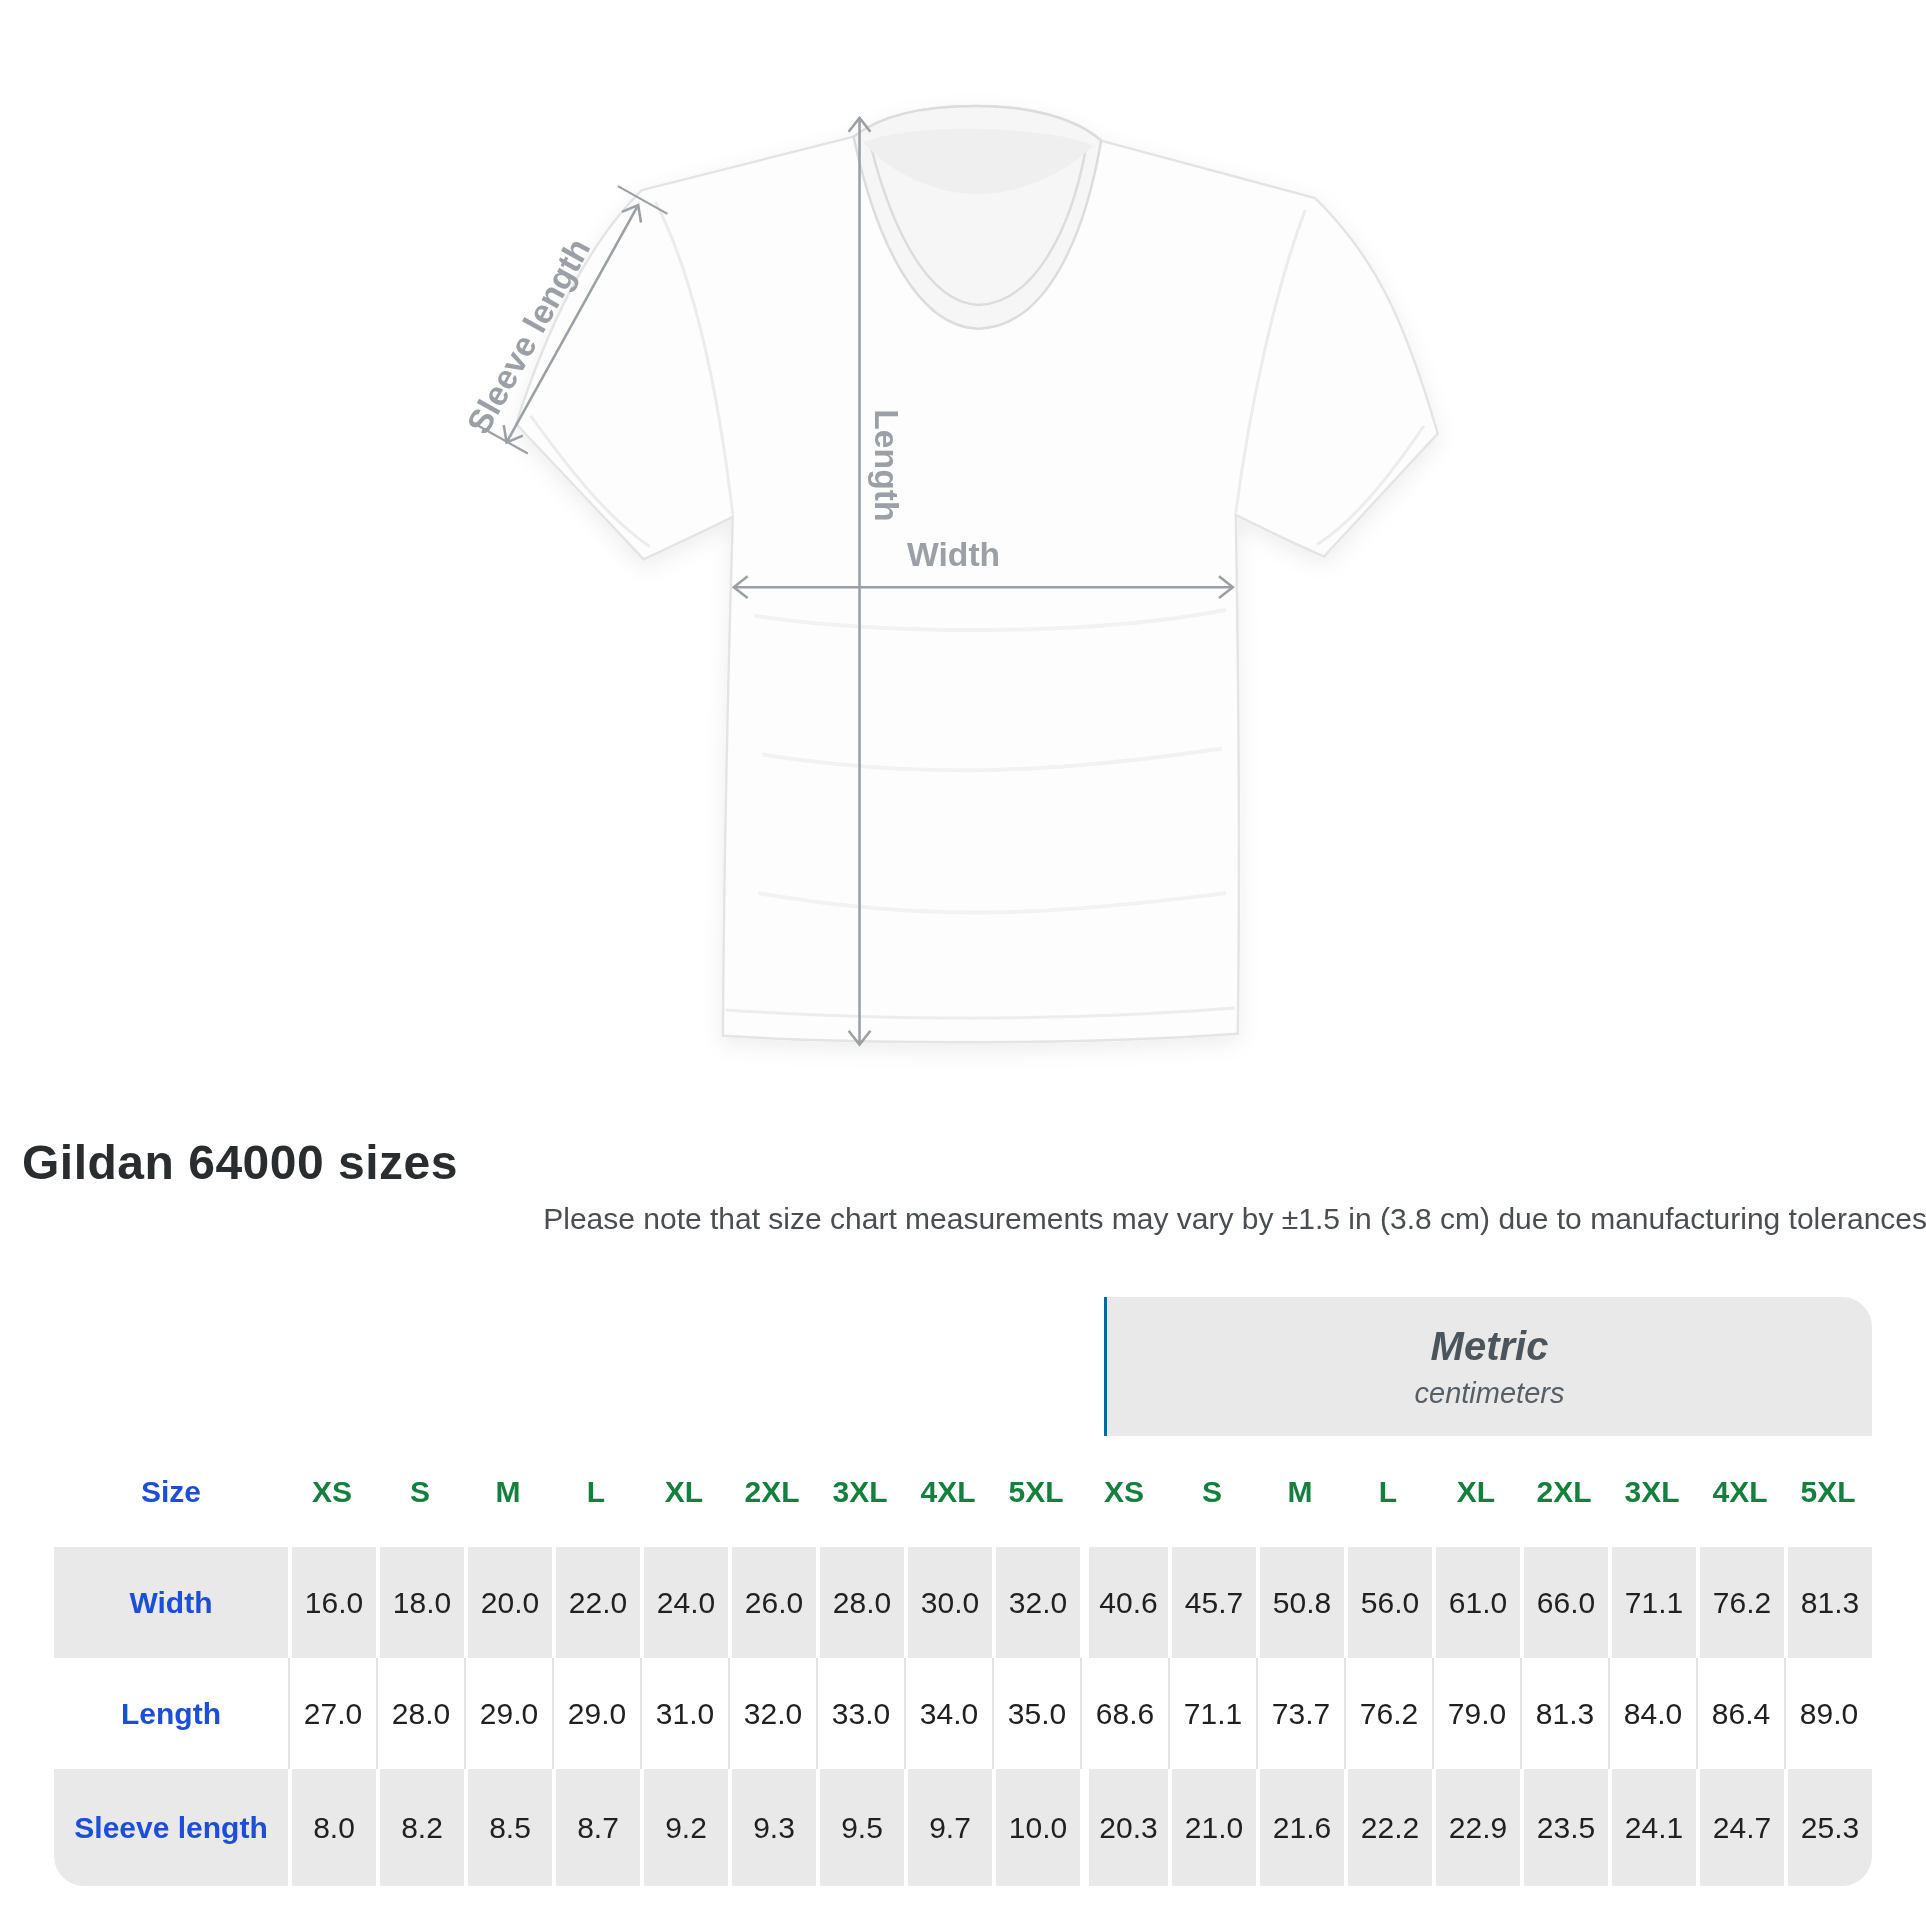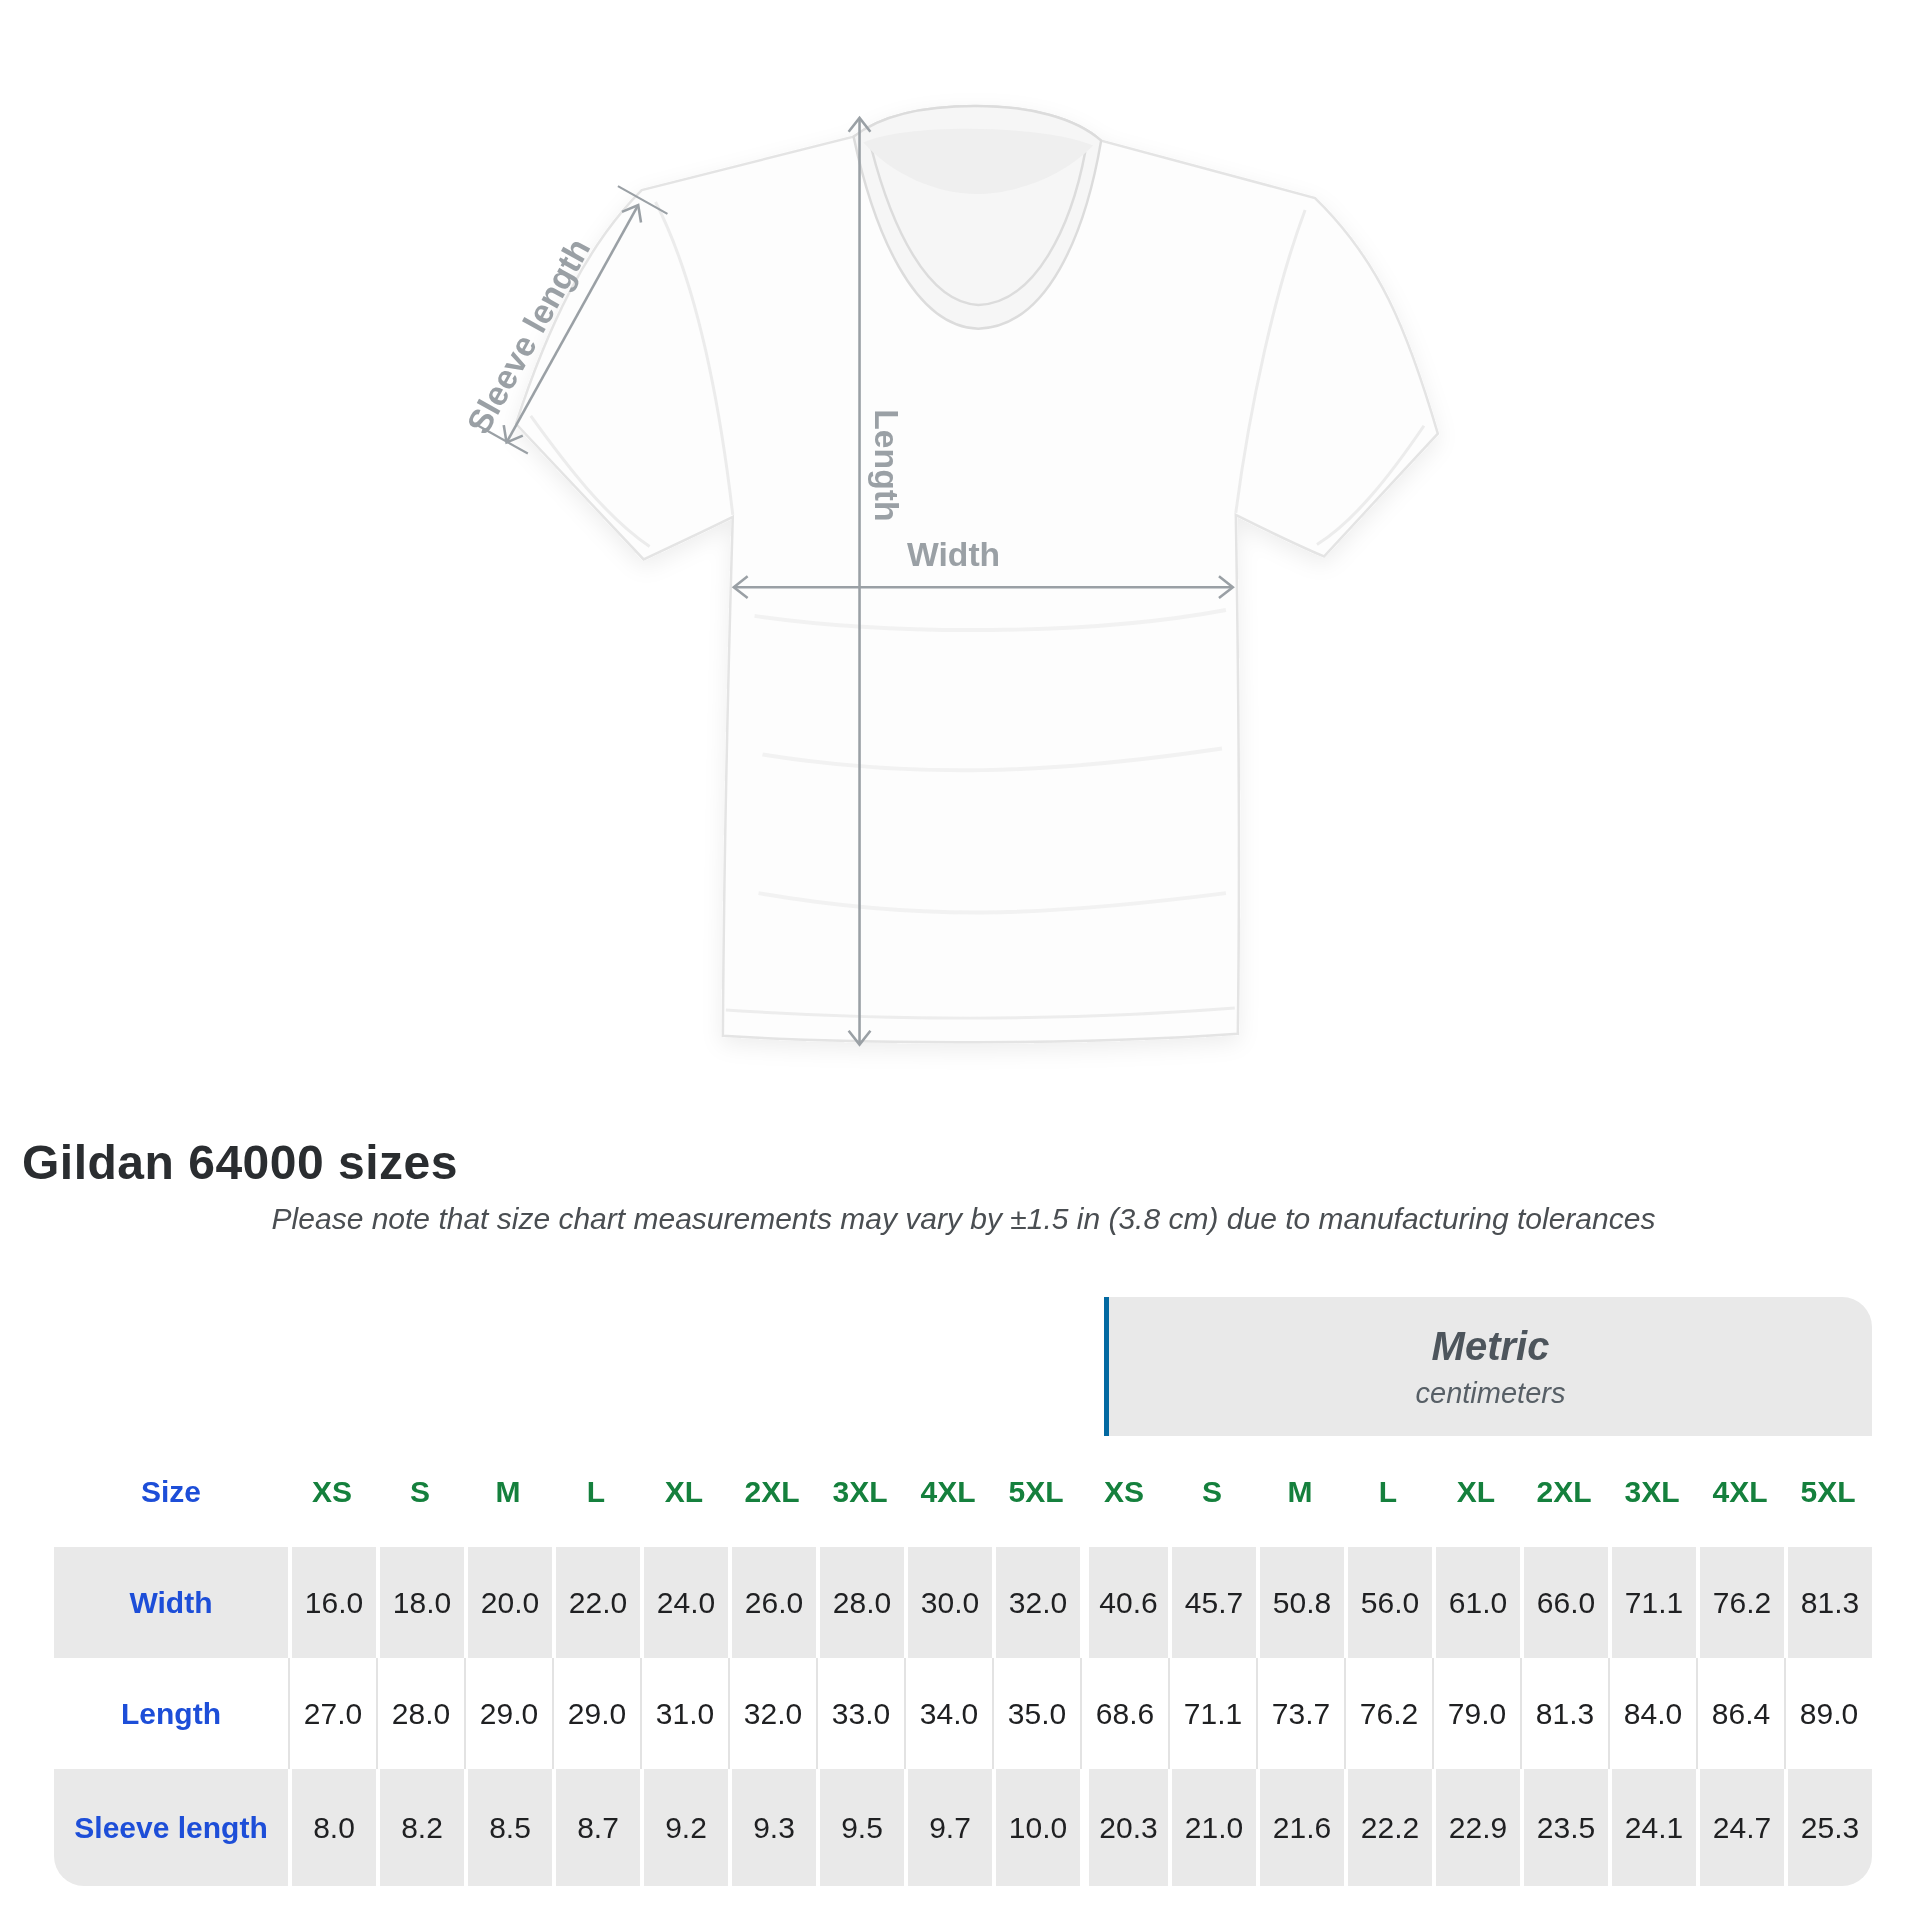--- a/index.html
+++ b/index.html
@@ -5,31 +5,31 @@
   html,body { margin:0; padding:0; background:#ffffff; }
   body { font-family:"Liberation Sans", sans-serif; }
   .page { position:relative; width:1927px; height:1927px; background:#ffffff; overflow:hidden; }
 
   
   .shirt-svg { position:absolute; left:0; top:0; }
 
   
   .title { position:absolute; top:1135px; left:0; width:1927px; text-align:left;
            font-size:48px; font-weight:bold; color:#2a2d30; letter-spacing:0.5px;margin-left:22px; }
-  .note  { position:absolute; top:1202px; left:0; width:1927px; text-align:center;
-           font-style:italic; font-size:30px; color:#4a4e52; }
+  .note  { position:absolute; top:1202px; left:0; width:1927px; text-align:right;
+           font-size:30px; color:#4a4e52; }
 
   
   .size-table { position:absolute; left:54px; top:1297px; width:1818px;
                 display:grid; grid-template-columns:234px repeat(18, 1fr);
                 grid-template-rows:139px 111px 111px 111px 117px;
                 border-radius:30px; overflow:hidden; background:#ffffff; }
   .gh { background:#e9e9e9; display:flex; align-items:center; justify-content:center; }
   .gh.imp { grid-column:1 / 11; }
-  .gh.met { grid-column:11 / 20; border-left:5px solid #0369a1;margin-left:24px; }
+  .gh.met { grid-column:11 / 20; border-left:3px solid #0369a1;margin-left:24px; }
   .gh .ginner { display:flex; flex-direction:column; align-items:center; gap:8px; }
   .gh.imp .ginner { transform:translateX(30px); }
   .gname { font-size:40px; font-weight:bold; font-style:italic; color:#4d555c; }
   .gunit { font-size:29px; font-style:italic; color:#575f66; }
 
   .c { display:flex; align-items:center; justify-content:center; font-size:30px; color:#1f2022; }
   .c.lbl { font-weight:bold; color:#1d4ed8; }
   .c.hdr { font-weight:bold; color:#15803d; }
   .row-w .c.v { border-left:2px solid #e3e3e3; }
   .row-g .c { background:#e9e9e9; }

